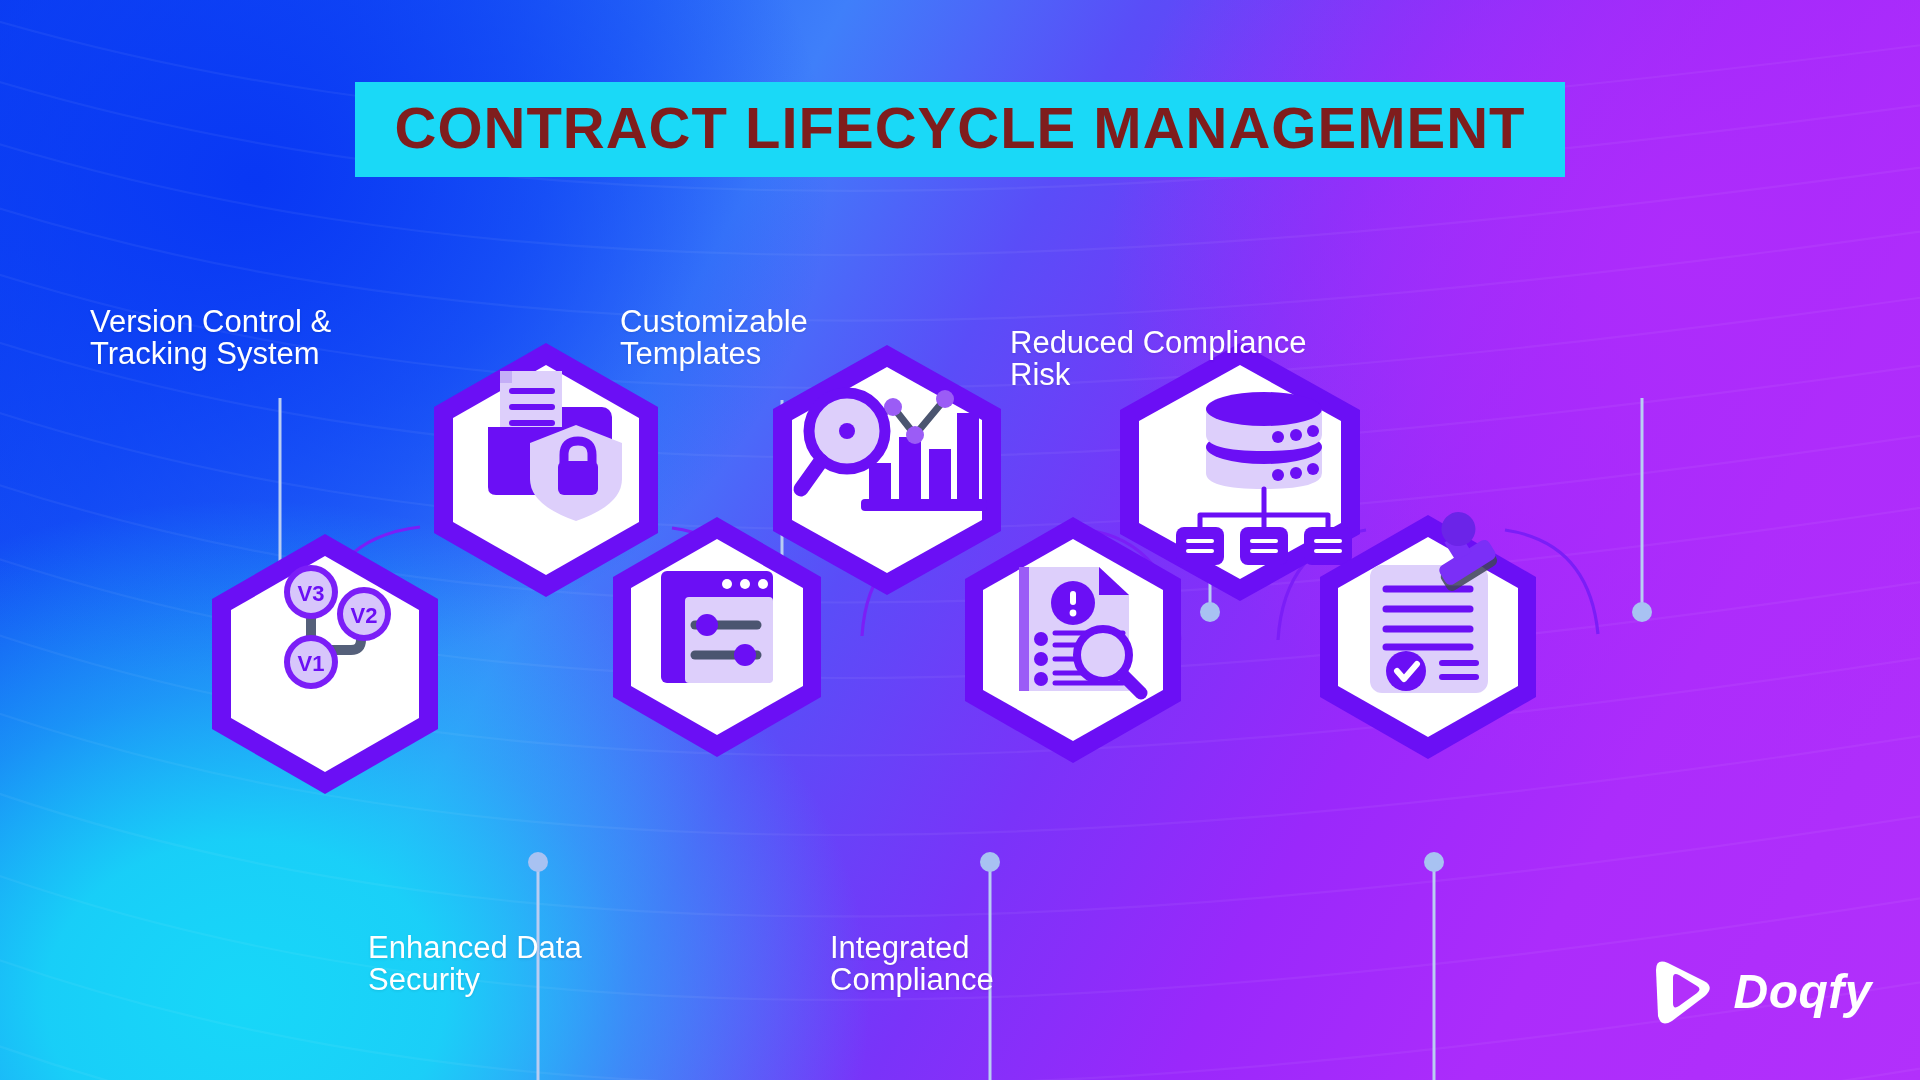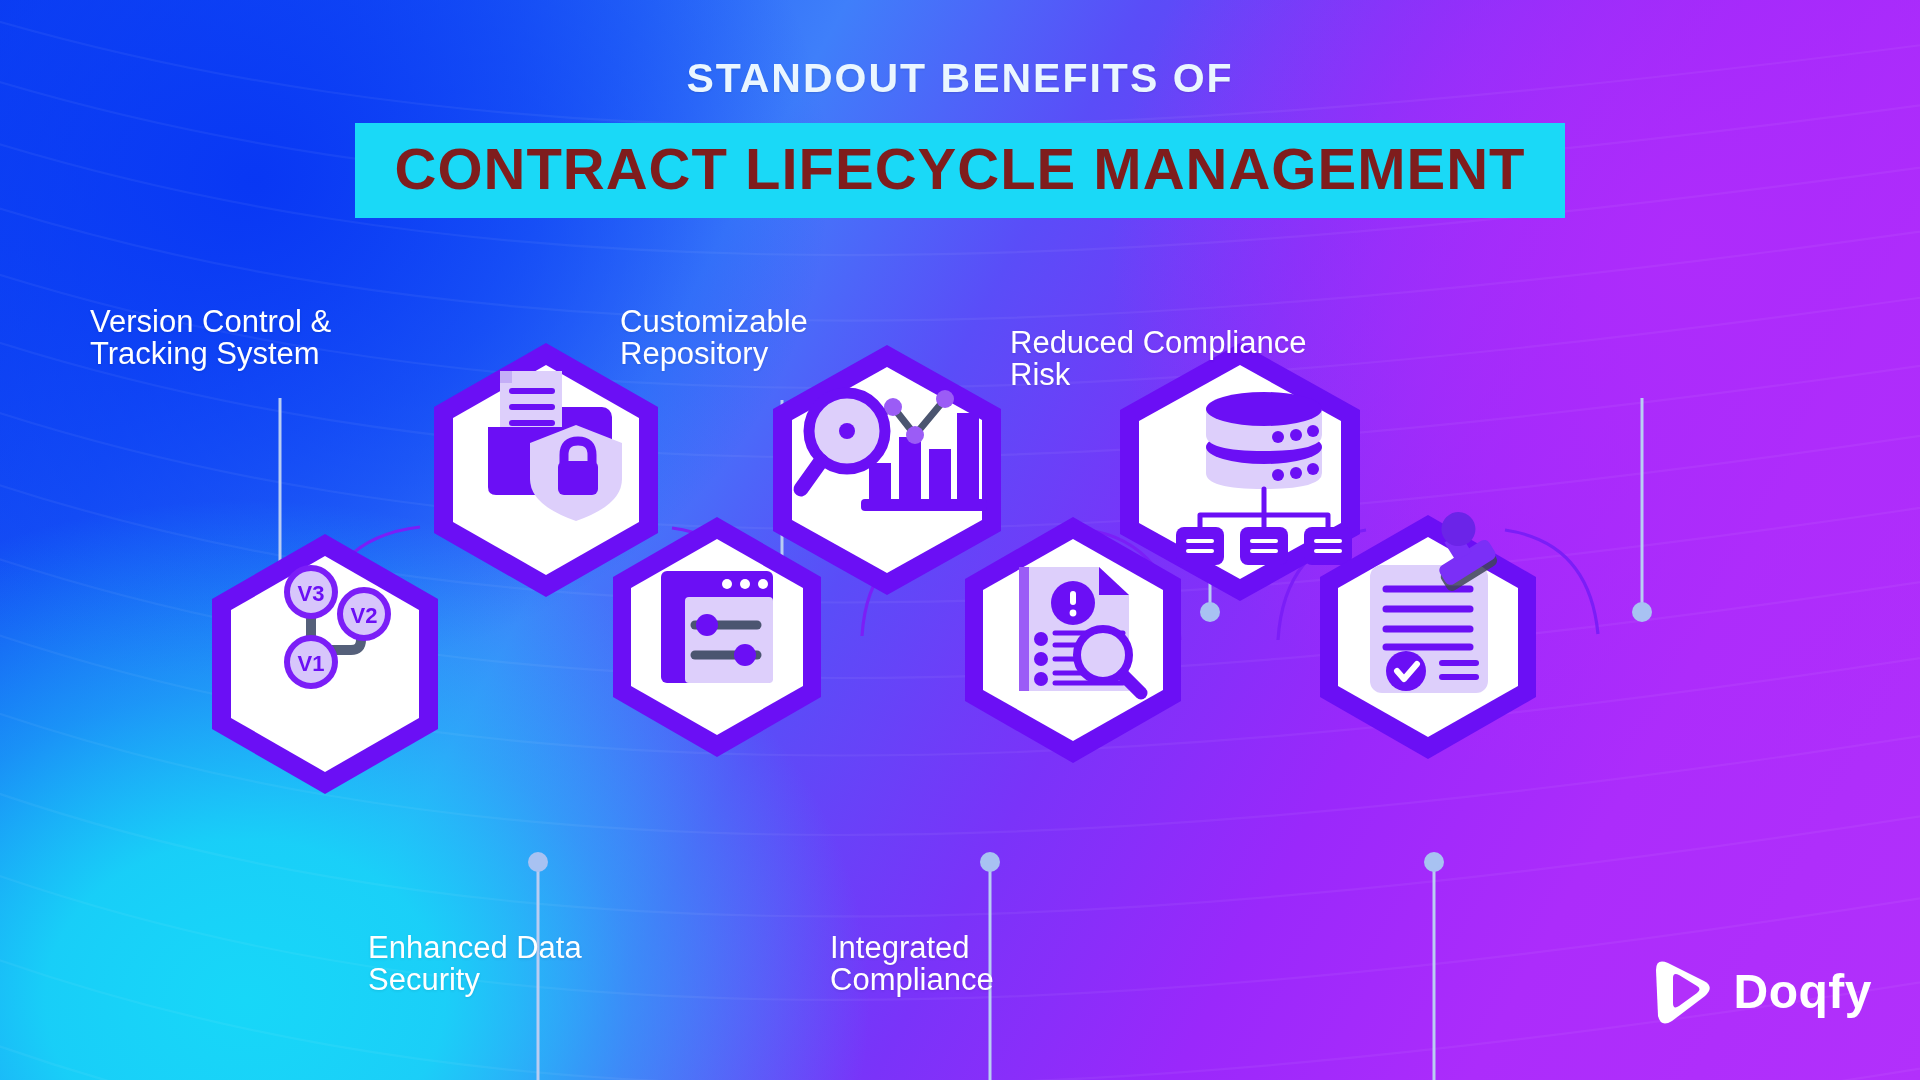--- a/index.html
+++ b/index.html
@@ -69,21 +69,21 @@
   
   .label {
     position:absolute; z-index:7; color:#ffffff;
     font-size:31px; font-weight:500; line-height:1.04;
     text-align:left; white-space:pre-line;
     text-shadow:0 1px 3px rgba(0,0,0,.10);
   }
 
   
   #logo { position:absolute; right:48px; bottom:52px; z-index:8;
-          display:flex; align-items:center; gap:18px; }
+          display:flex; align-items:center; gap:18px;font-style:italic; }
   #logo-text { color:#ffffff; font-size:48px; font-weight:700; letter-spacing:.5px; }
 </style>
 </head>
 <body>
 
 <div id="stage">
 
   <div id="bloom-blue"></div>
   <div id="bloom-cyan"></div>
   <div id="bloom-purple"></div>
@@ -102,21 +102,20 @@
       <path d="M-40,622 C 420,784 980,804 1960,652"></path>
       <path d="M-40,700 C 420,864 980,884 1960,730"></path>
       <path d="M-40,780 C 420,946 980,966 1960,810"></path>
       <path d="M-40,862 C 420,1030 980,1050 1960,892"></path>
       <path d="M-40,946 C 420,1116 980,1136 1960,976"></path>
       <path d="M-40,1032 C 420,1204 980,1224 1960,1062"></path>
     </g>
   </svg>
 
   <div id="heading-block">
-    <div id="eyebrow">STANDOUT BENEFITS OF</div>
     <div id="title-bar">
       <div id="title-text">CONTRACT LIFECYCLE MANAGEMENT</div>
     </div>
   </div>
 
   <svg id="art" viewBox="0 0 1920 1080">
     <defs>
 
       <g id="hexdef"></g>
       <clipPath id="clipHexA">
@@ -329,21 +328,21 @@
     </g>
   </svg>
 
   <div class="label" style="left:90px; top:306px; width:360px;">Version Control &amp;
 Tracking System</div>
 
   <div class="label" style="left:368px; top:932px; width:340px;">Enhanced Data
 Security</div>
 
   <div class="label" style="left:620px; top:306px; width:326px;">Customizable
-Repository</div>
+Templates</div>
 
   <div class="label" style="left:830px; top:932px; width:324px;">Integrated
 Compliance</div>
 
   <div class="label" style="left:1010px; top:306px; width:404px;margin-top:21px;">Reduced Compliance
 Risk</div>
 
 
 
   <div id="logo">

